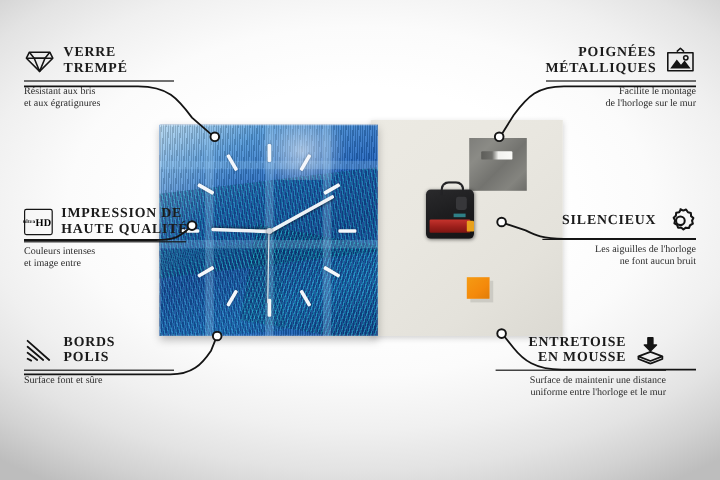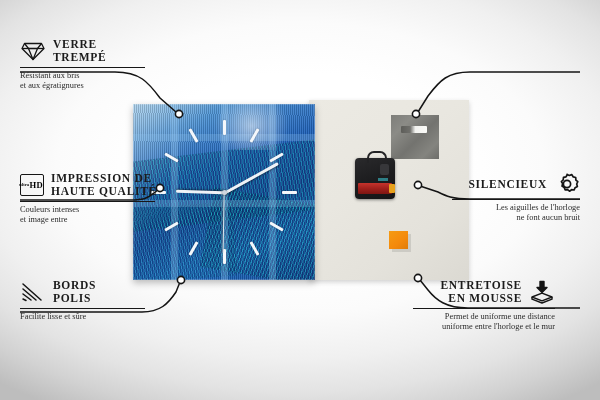--- a/index.html
+++ b/index.html
@@ -266,23 +266,42 @@
           <line x1="3" y1="13" x2="11" y2="19"></line>
           <line x1="3" y1="18" x2="6" y2="19.5"></line>
         </g>
       </svg>
       <div>
         <div class="co-title">BORDS</div>
         <div class="co-title">POLIS</div>
       </div>
     </div>
     <div class="co-rule"></div>
-    <div class="co-sub">Facilite lisse et sûre</div>
-  </div>
-
+    <div class="co-sub">Surface font et sûre</div>
+  </div>
+
+  <div class="callout right" style="left:455px;top:38px;width:125px;text-align:right;">
+    <div class="co-head right">
+      <div>
+        <div class="co-title">POIGNÉES</div>
+        <div class="co-title">MÉTALLIQUES</div>
+      </div>
+      <svg class="ico" width="26" height="24" viewBox="0 0 26 24">
+        <g fill="none" stroke="#141414" stroke-width="1.3" stroke-linejoin="round">
+          <path d="M10,4 L13,1.2 L16,4"></path>
+          <rect x="2.5" y="5" width="21" height="15"></rect>
+          <path d="M4.5,18 L10,10.5 L13.5,15 L16.5,11.5 L21.5,18 Z" fill="#141414" stroke="none"></path>
+          <circle cx="17.5" cy="9.2" r="1.8"></circle>
+        </g>
+      </svg>
+    </div>
+    <div class="co-rule"></div>
+    <div class="co-sub">Facilite le montage</div>
+    <div class="co-sub">de l'horloge sur le mur</div>
+  </div>
 
   <div class="callout right" style="left:452px;top:172px;width:128px;text-align:right;">
     <div class="co-head right">
       <div>
         <div class="co-title">SILENCIEUX</div>
       </div>
       <svg class="ico" width="26" height="24" viewBox="0 0 26 24">
         <g fill="none" stroke="#141414" stroke-width="1.7" stroke-linejoin="round">
           <path d="M13,2.4 l2.4,1.1 2.3,-0.9 1.6,2.3 2.4,0.6 0.2,2.6 1.9,1.6 -1.1,2.3 0.7,2.4 -2.3,1.3 -1,2.3 -2.5,-0.3 -2.1,1.5 -1.9,-1.6 -2.5,0.2 -0.9,-2.4 -2.2,-1.3 0.6,-2.4 -1.2,-2.2 1.8,-1.7 0.3,-2.5 2.5,-0.5 1.5,-2.3 Z"></path>
           <circle cx="13" cy="12" r="3.6"></circle>
@@ -302,17 +321,17 @@
       </div>
       <svg class="ico" width="26" height="24" viewBox="0 0 26 24">
         <g fill="none" stroke="#141414" stroke-width="1.4" stroke-linejoin="round">
           <path d="M11,1.5 h4 v6 h3 l-5,5 -5,-5 h3 Z" fill="#141414"></path>
           <path d="M13,13.2 L23,17 L13,20.8 L3,17 Z"></path>
           <path d="M3,17 v2.2 L13,23 L23,19.2 V17"></path>
         </g>
       </svg>
     </div>
     <div class="co-rule"></div>
-    <div class="co-sub">Permet de uniforme une distance</div>
+    <div class="co-sub">Surface de maintenir une distance</div>
     <div class="co-sub">uniforme entre l'horloge et le mur</div>
   </div>
 
 </div>
 
 </body></html>

